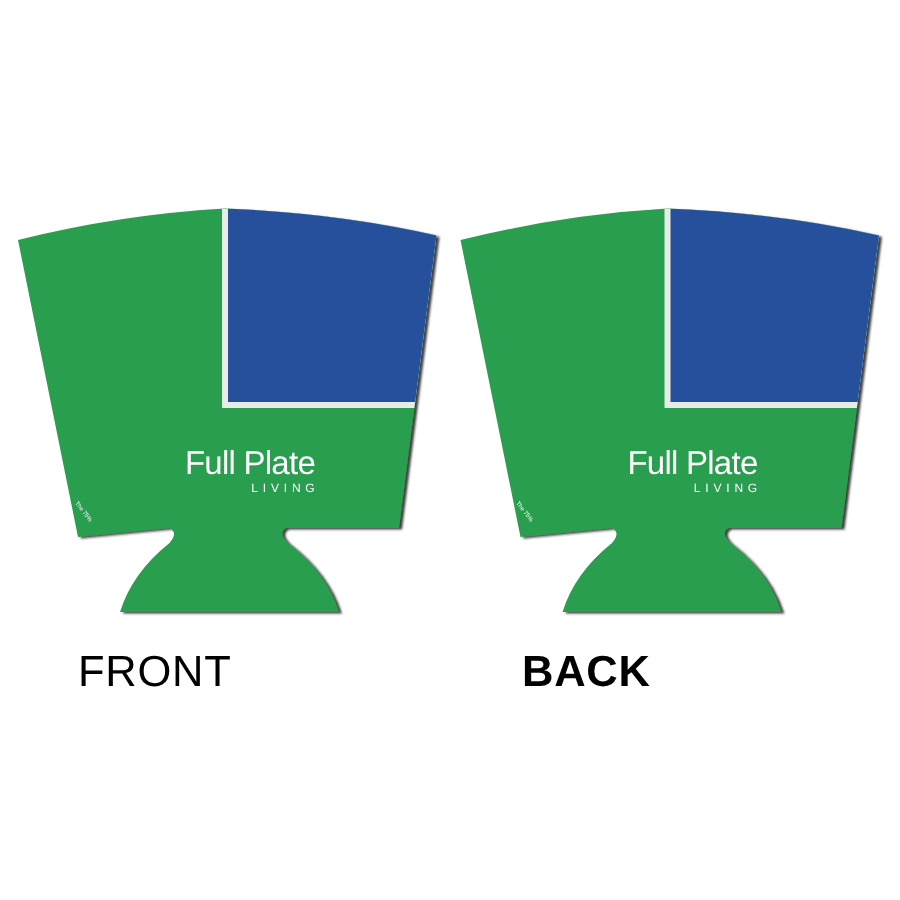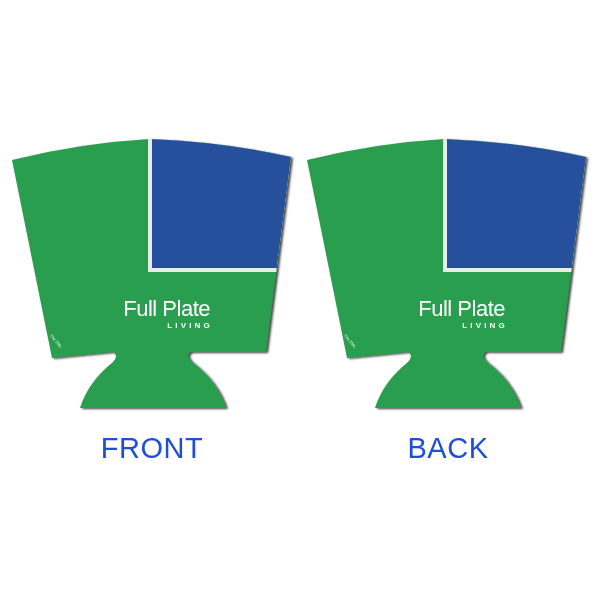--- a/index.html
+++ b/index.html
@@ -19,45 +19,44 @@
       left: 0;
       top: 0;
       width: 600px;
       height: 600px;
     }
     .panel-label {
       position: absolute;
       top: 432px;
       font-family: "Liberation Sans", sans-serif;
       font-size: 29px;
-      color: #1d4ed8;
+      color: #000000;
       letter-spacing: 0.5px;
-      text-align: center;
       width: 200px;
     }
     .label-front { left: 52px; }
-    .label-back { left: 348px; }
+    .label-back { left: 348px; font-weight: bold; }
     .logo {
       position: absolute;
       width: 120px;
       text-align: right;
       color: #ffffff;
     }
     .logo-main {
       font-family: "Liberation Sans", sans-serif;
       font-size: 22px;
       font-weight: 400;
       letter-spacing: -0.5px;
       line-height: 22px;
       display: block;
     }
     .logo-sub {
       font-family: "Liberation Sans", sans-serif;
       font-size: 8px;
-      font-weight: bold;
+      font-weight: normal;
       letter-spacing: 3.2px;
       line-height: 10px;
       display: block;
       margin-top: 1px;
       margin-right: -3px;
     }
     .logo-front { left: 90px; top: 298px; }
     .logo-back { left: 385px; top: 298px; }
     .tiny-text {
       position: absolute;

